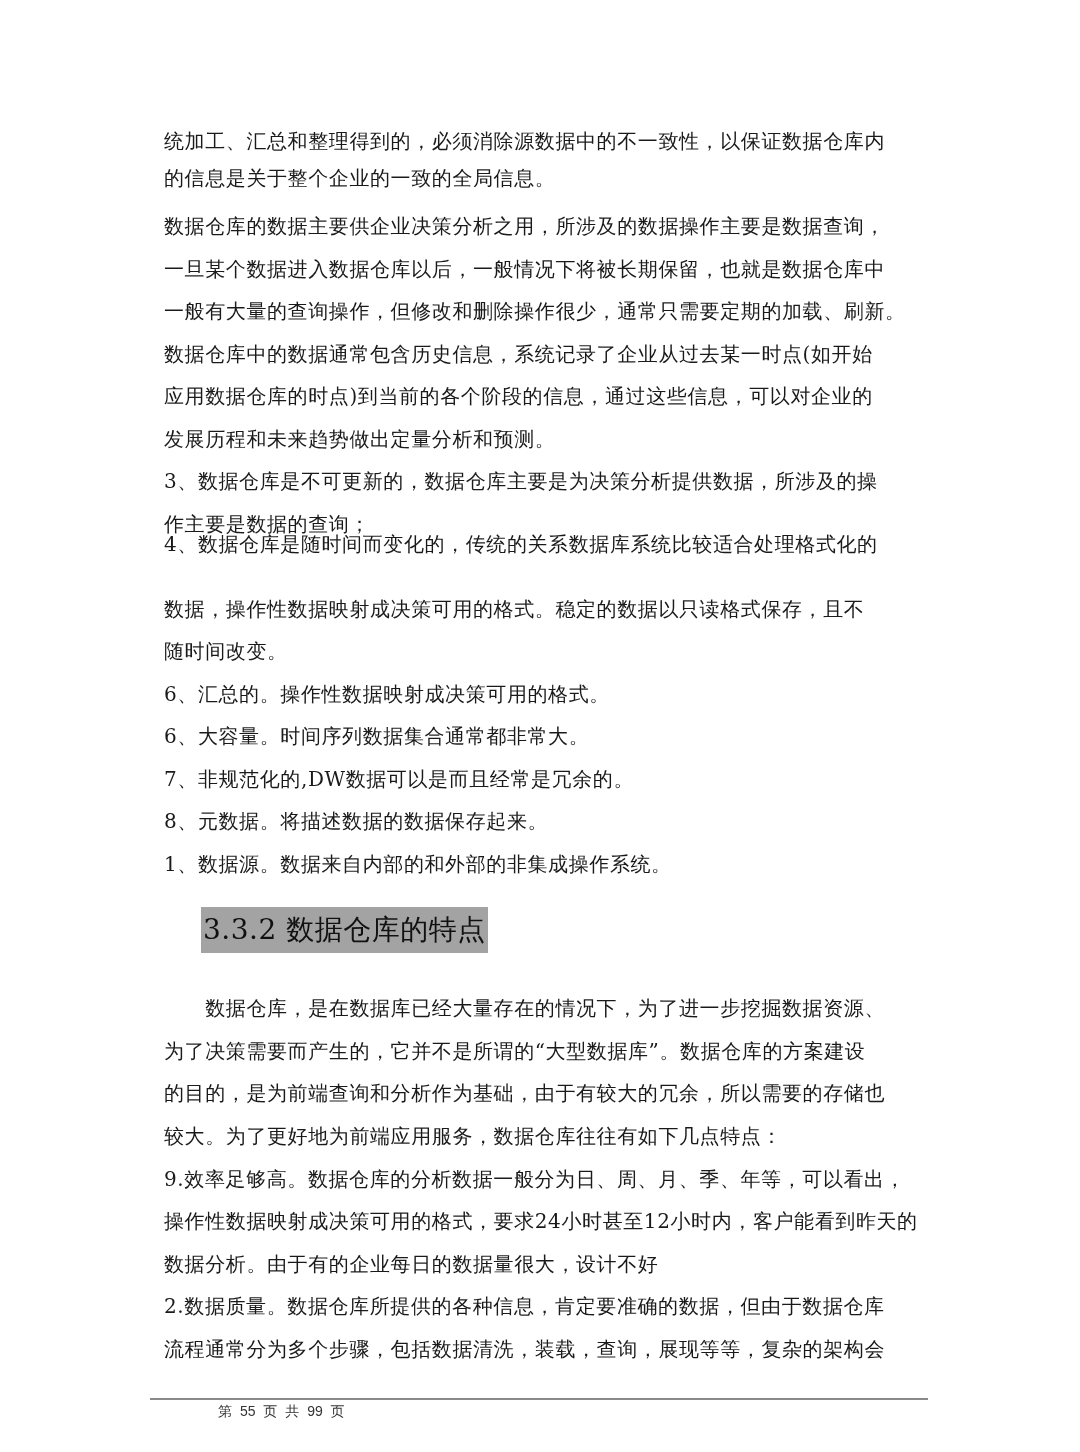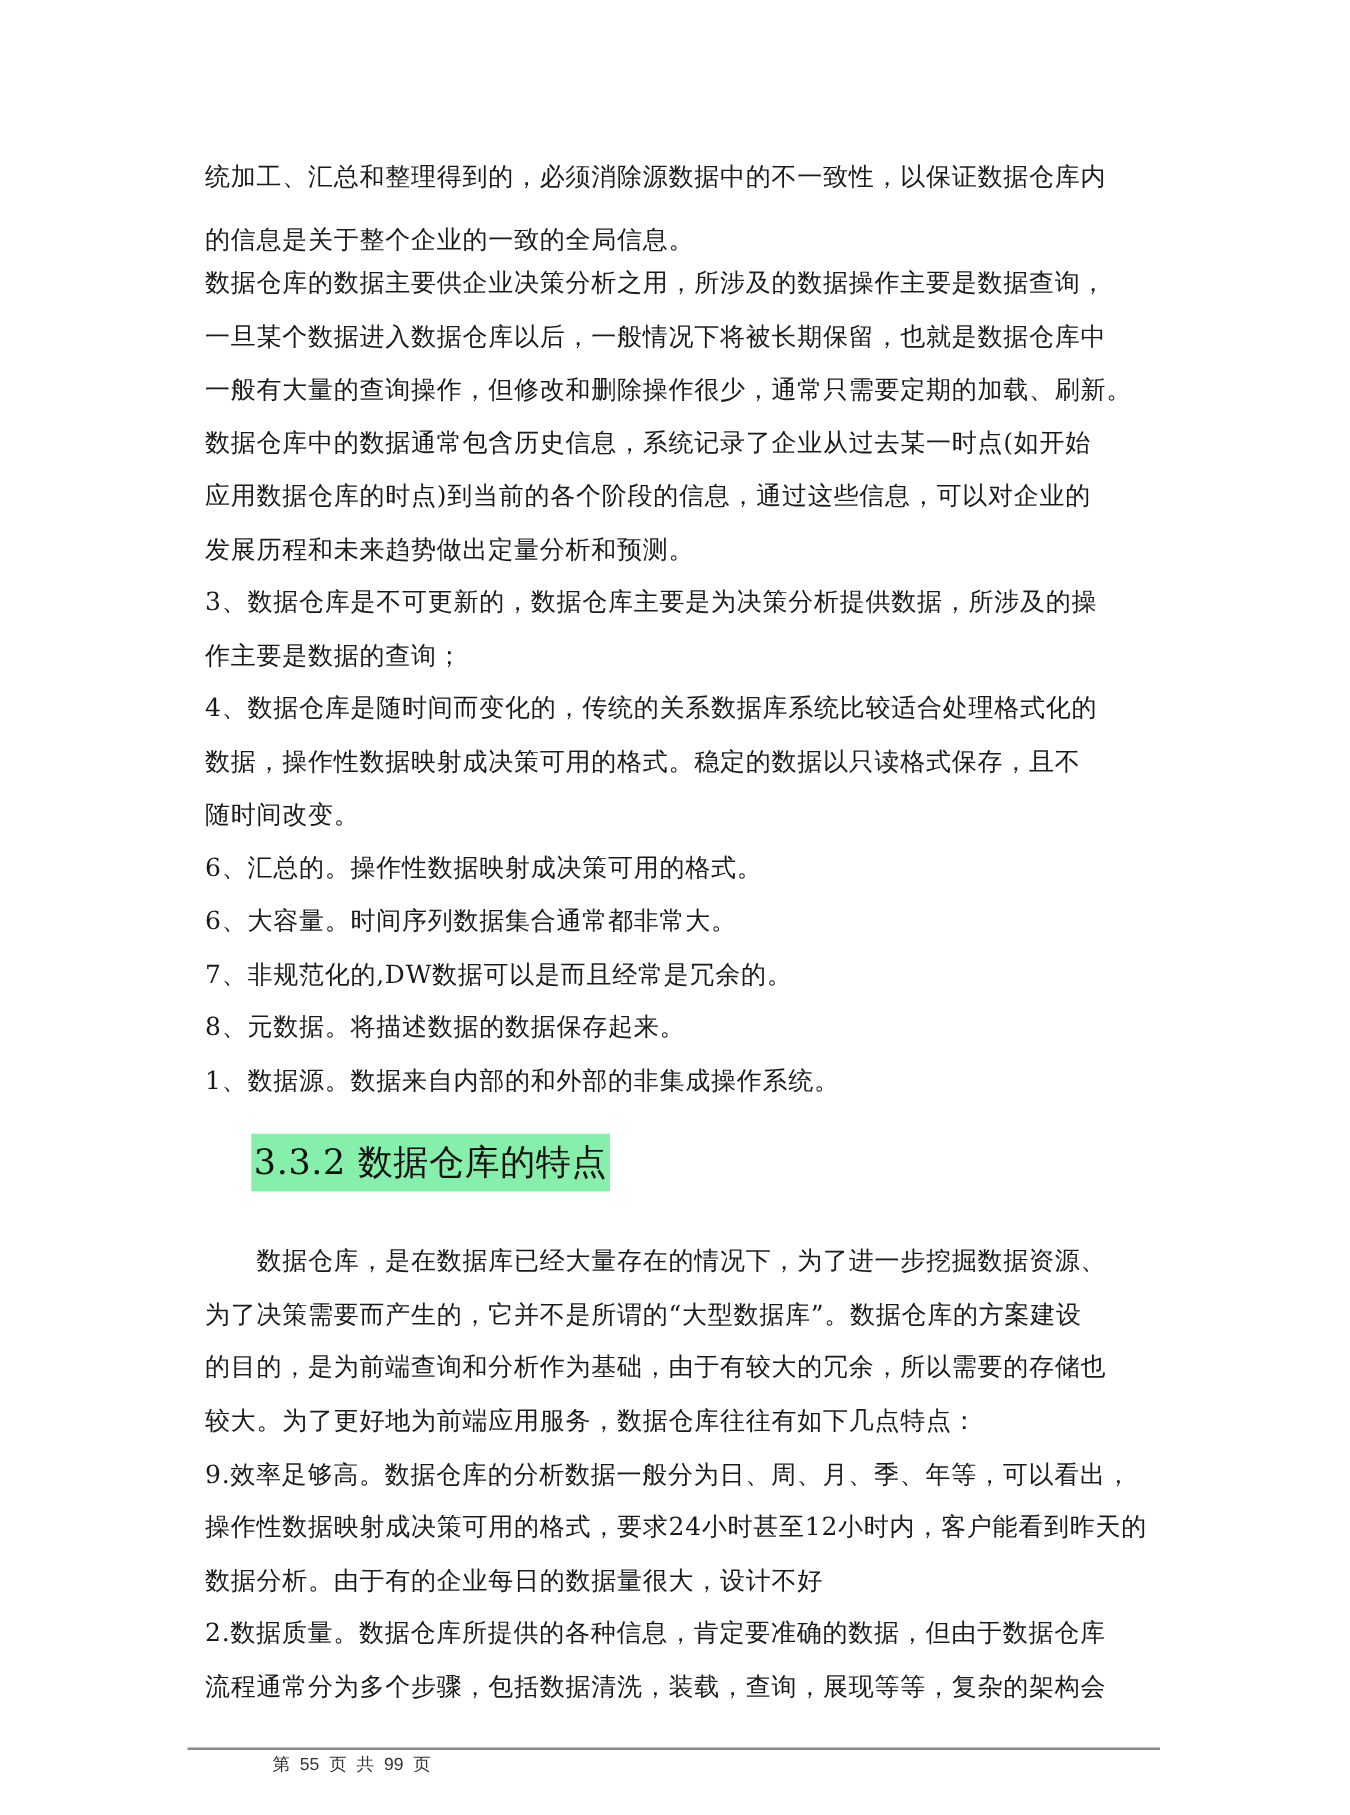--- a/index.html
+++ b/index.html
@@ -2,44 +2,44 @@
 <html><head>
 <meta charset="utf-8">
 <style>
   html, body { margin: 0; padding: 0; background: #ffffff; }
   body { width: 1080px; height: 1452px; position: relative; overflow: hidden;
          font-family: "DejaVu Serif", "Liberation Serif", serif; color: #1a1a1a; }
   .page { position: absolute; left: 0; top: 0; width: 1080px; height: 1252px; }
   .line { position: absolute; left: 164px; width: 760px; font-size: 20px;
           line-height: 26px; white-space: nowrap; letter-spacing: 0.6px; }
   .heading { position: absolute; left: 201px; top: 907px; height: 46px;
-             background: #86efac; font-size: 28px; line-height: 46px;
+             background: #a3a3a3; font-size: 28px; line-height: 46px;
              padding: 0 2px; white-space: nowrap; color: #111; letter-spacing: 0.5px; }
   .footer-rule { position: absolute; left: 150px; top: 1398px; width: 778px;
                  height: 2px; background: #8a8a8a; }
   .footer-text { position: absolute; left: 218px; top: 1403px; font-size: 14px;
                  font-family: "Liberation Sans", "DejaVu Sans", sans-serif; color: #333;
                  white-space: nowrap; word-spacing: 4px; }
 </style>
 </head>
 <body>
 
 <div class="page">
   <div>
     <div class="line" style="top:128px">统加工、汇总和整理得到的，必须消除源数据中的不一致性，以保证数据仓库内</div>
-    <div class="line" style="top:178px">的信息是关于整个企业的一致的全局信息。</div>
+    <div class="line" style="top:165px">的信息是关于整个企业的一致的全局信息。</div>
     <div class="line" style="top:213px">数据仓库的数据主要供企业决策分析之用，所涉及的数据操作主要是数据查询，</div>
     <div class="line" style="top:256px">一旦某个数据进入数据仓库以后，一般情况下将被长期保留，也就是数据仓库中</div>
     <div class="line" style="top:298px">一般有大量的查询操作，但修改和删除操作很少，通常只需要定期的加载、刷新。</div>
     <div class="line" style="top:341px">数据仓库中的数据通常包含历史信息，系统记录了企业从过去某一时点(如开始</div>
     <div class="line" style="top:383px">应用数据仓库的时点)到当前的各个阶段的信息，通过这些信息，可以对企业的</div>
     <div class="line" style="top:426px">发展历程和未来趋势做出定量分析和预测。</div>
     <div class="line" style="top:468px">3、数据仓库是不可更新的，数据仓库主要是为决策分析提供数据，所涉及的操</div>
     <div class="line" style="top:511px">作主要是数据的查询；</div>
-    <div class="line" style="top:553px">4、数据仓库是随时间而变化的，传统的关系数据库系统比较适合处理格式化的</div>
+    <div class="line" style="top:531px">4、数据仓库是随时间而变化的，传统的关系数据库系统比较适合处理格式化的</div>
     <div class="line" style="top:596px">数据，操作性数据映射成决策可用的格式。稳定的数据以只读格式保存，且不</div>
     <div class="line" style="top:638px">随时间改变。</div>
     <div class="line" style="top:681px">6、汇总的。操作性数据映射成决策可用的格式。</div>
     <div class="line" style="top:723px">6、大容量。时间序列数据集合通常都非常大。</div>
     <div class="line" style="top:766px">7、非规范化的,DW数据可以是而且经常是冗余的。</div>
     <div class="line" style="top:808px">8、元数据。将描述数据的数据保存起来。</div>
     <div class="line" style="top:851px">1、数据源。数据来自内部的和外部的非集成操作系统。</div>
   </div>
 
   <div class="heading">3.3.2 数据仓库的特点</div>

